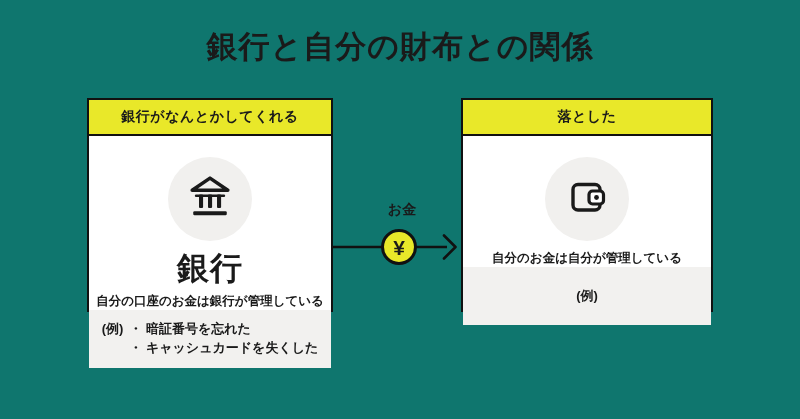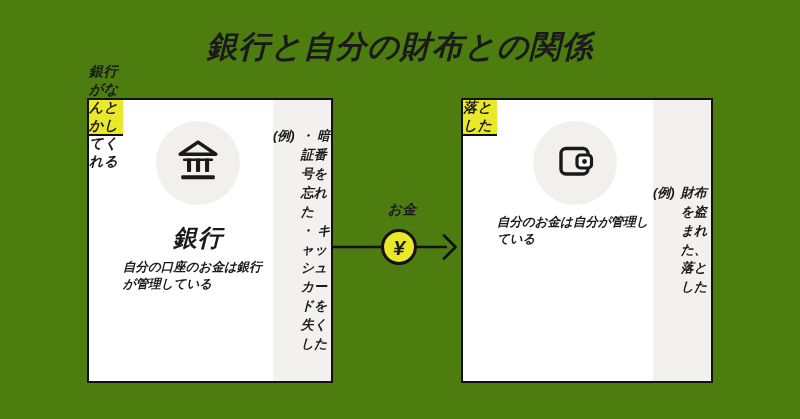--- a/index.html
+++ b/index.html
@@ -1,34 +1,34 @@
 <!DOCTYPE html>
 <html><head>
 <meta charset="utf-8">
 <style>
   html,body{margin:0;padding:0;background:#ffffff;}
   body{font-family:"Liberation Sans","DejaVu Sans",sans-serif;color:#1a1a1a;}
-  .canvas{position:relative;width:800px;height:419px;background:#4d7c0f;overflow:hidden;font-style:italic;}
+  .canvas{position:relative;width:800px;height:419px;background:#0f766e;overflow:hidden;}
 
   .title{position:absolute;left:0;top:26px;width:800px;text-align:center;
          font-size:31px;font-weight:bold;letter-spacing:1px;color:#1a1a1a;}
 
-  .card{position:absolute;top:98px;height:285px;border:2.5px solid #111111;
-        box-sizing:border-box;background:#ffffff;display:flex;flex-direction:row;}
+  .card{position:absolute;top:98px;height:214px;border:2.5px solid #111111;
+        box-sizing:border-box;background:#ffffff;display:flex;flex-direction:column;}
   .card-left{left:87px;width:246px;}
   .card-right{left:461px;width:252px;}
 
   .card-header{height:34px;flex:0 0 34px;background:#e9e829;border-bottom:2.5px solid #111111;
                display:flex;align-items:center;justify-content:center;
                font-size:14px;font-weight:bold;letter-spacing:0.5px;}
 
   .card-body{flex:1 1 auto;display:flex;flex-direction:column;align-items:center;background:#ffffff;}
   .icon-circle{width:84px;height:84px;border-radius:50%;background:#f1f0ee;margin-top:21px;
                display:flex;align-items:center;justify-content:center;}
-  .card-name{margin-top:21px;font-size:24px;font-weight:bold;letter-spacing:1px;line-height:1;}
+  .card-name{margin-top:11px;font-size:32px;font-weight:bold;letter-spacing:1px;line-height:1;}
   .card-subtitle{margin-top:9px;font-size:12.5px;font-weight:bold;letter-spacing:0;}
 
   .card-footer{flex:0 0 58px;background:#f2f1ef;display:flex;align-items:center;justify-content:center;}
   .example-row{display:flex;align-items:flex-start;gap:6px;font-size:13px;font-weight:bold;line-height:1.45;}
   .example-lines{display:flex;flex-direction:column;align-items:flex-start;}
 
   .arrow-wrap{position:absolute;left:333px;top:226px;width:128px;height:42px;}
   .money-label{position:absolute;left:372px;top:201px;width:60px;text-align:center;
                font-size:14px;font-weight:bold;}
   .yen-text{font-family:"Liberation Sans","DejaVu Sans",sans-serif;font-weight:bold;font-size:21px;}
@@ -89,20 +89,17 @@
             <rect x="24" y="16" width="14.5" height="13" rx="3.5" fill="#ffffff" stroke="#1a1a1a" stroke-width="3.2"></rect>
             <circle cx="31.5" cy="22.5" r="2.4" fill="#1a1a1a"></circle>
           </svg>
         </span>
       </div>
       <div class="card-subtitle">自分のお金は自分が管理している</div>
     </div>
     <div class="card-footer">
       <div class="example-row">
         <span>(例)</span>
-        <div class="example-lines">
-          <div>財布を盗まれた、落とした</div>
-        </div>
       </div>
     </div>
   </div>
 
 </div>
 
 </body></html>

